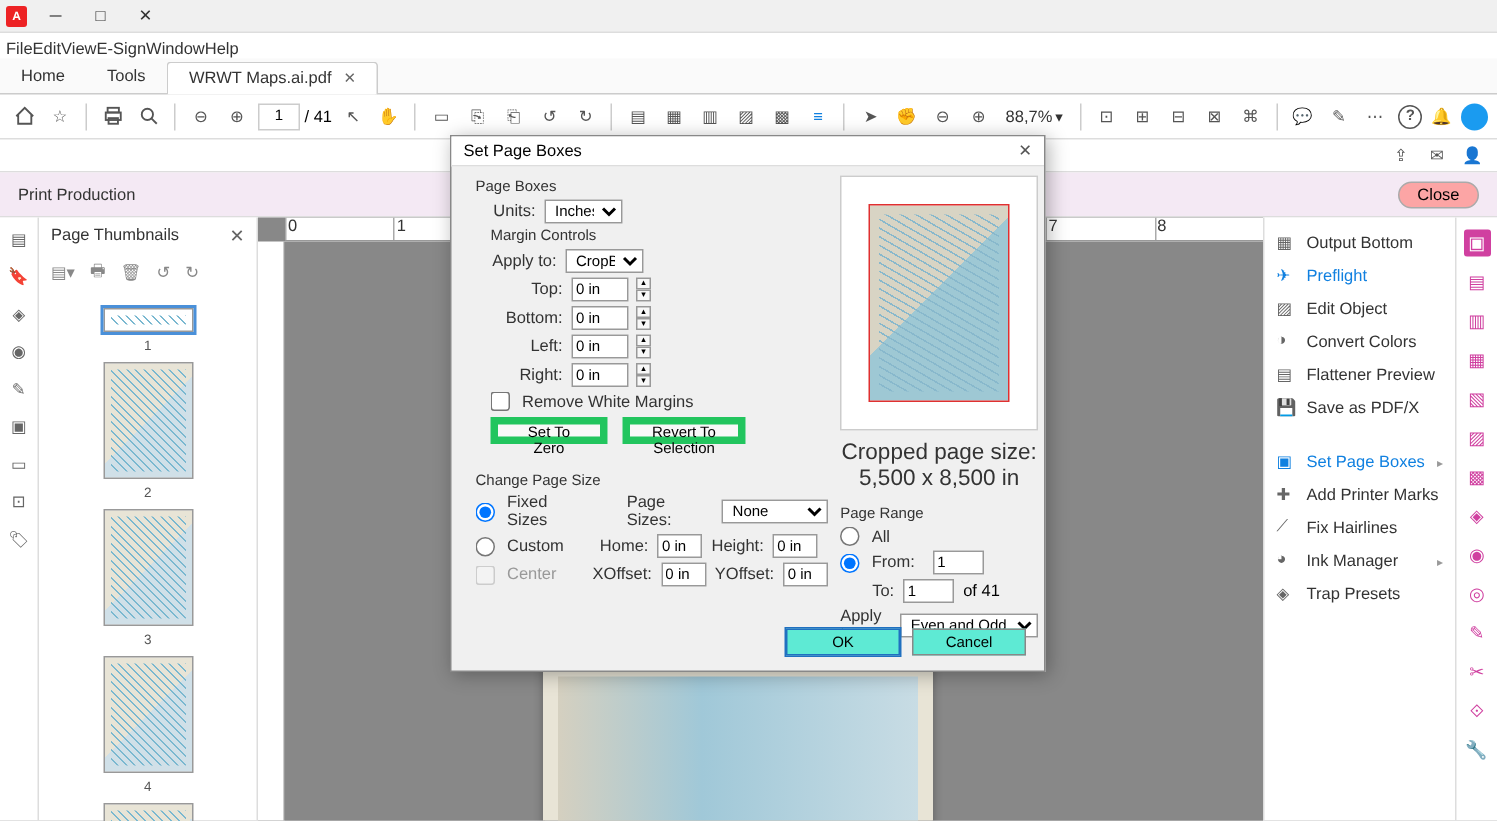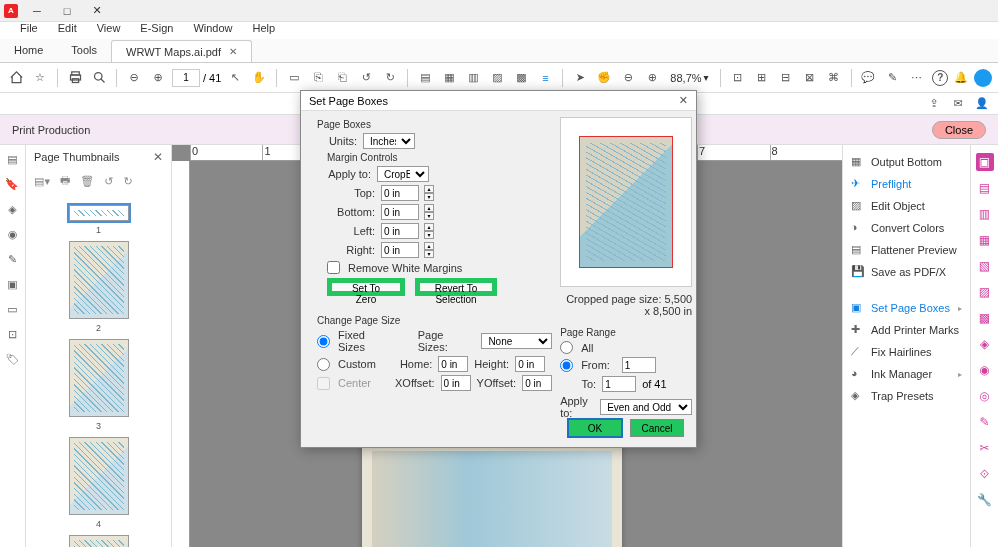--- a/index.html
+++ b/index.html
@@ -2,22 +2,22 @@
 <html><head>
 <meta charset="utf-8">
 <style>
 *{margin:0;padding:0;box-sizing:border-box;font-family:"Segoe UI",Arial,sans-serif;font-size:11px}
 body{width:998px;height:547px;overflow:hidden;background:#fff;position:relative}
 .titlebar{height:22px;background:#f0f0f0;display:flex;align-items:center;padding:0 4px;border-bottom:1px solid #ddd}
 .titlebar .app-icon{width:14px;height:14px;background:#ed2224;border-radius:2px;margin-right:4px;display:flex;align-items:center;justify-content:center;color:#fff;font-size:8px;font-weight:bold}
 .titlebar .title{color:#555;flex:1}
 .win-ctrl{display:flex;gap:0}
 .win-ctrl span{width:30px;height:20px;display:flex;align-items:center;justify-content:center;color:#333}
-.menubar{height:17px;display:flex;align-items:flex-start;padding:0 20px;gap:20px;color:#333;font-size:10px}
-.tabbar{height:24px;background:#fafafa;display:flex;align-items:flex-start;border-bottom:1px solid #ccc}
+.menubar{height:17px;display:flex;align-items:flex-end;padding:0 4px;gap:0;color:#333;font-size:10px}
+.tabbar{height:24px;background:#fafafa;display:flex;align-items:center;border-bottom:1px solid #ccc}
 .tab{height:22px;padding:0 14px;display:flex;align-items:center;font-size:11px;color:#333}
 .tab.doc{background:#fff;border:1px solid #ccc;border-bottom:none;border-top-left-radius:3px;border-top-right-radius:3px;position:relative;top:1px}
 .tab.doc .close{margin-left:8px;color:#666;font-size:10px}
 .toolbar{height:30px;display:flex;align-items:center;padding:0 6px;gap:4px;border-bottom:1px solid #ddd}
 .toolbar .sep{width:1px;height:18px;background:#ccc;margin:0 3px}
 .tbtn{width:20px;height:20px;display:flex;align-items:center;justify-content:center;color:#555;cursor:pointer}
 .tbtn svg{width:15px;height:15px}
 .pagenum{display:flex;align-items:center;gap:3px}
 .pagenum input{width:28px;height:18px;border:1px solid #ccc;text-align:center;font-size:10px}
 .zoom{font-size:10px;color:#333;padding:0 4px;display:flex;align-items:center;gap:2px}
@@ -66,23 +66,23 @@
 .row input[type=checkbox],.row input[type=radio]{margin-right:2px}
 .row .lbl-r{width:48px;text-align:right}
 .num-in{width:38px;height:16px;border:1px solid #999;font-size:10px;padding:0 2px}
 .sel{height:16px;border:1px solid #999;font-size:10px;background:#fff;padding:0 2px}
 .btn-sm{height:18px;padding:0 10px;border:5px solid #22c55e;background:#f8f8f8;font-size:10px;cursor:pointer}
 .indent{margin-left:10px}
 .dlg-right{width:166px}
 .preview-box{width:132px;height:170px;margin:0 auto;background:#fff;padding:18px;border:1px solid #ccc}
 .preview-pg{width:100%;height:100%;border:1px solid #e03030;background:linear-gradient(135deg,#d8d4c4 0%,#d8d4c4 45%,#9ec8d4 45%,#9ec8d4 100%);position:relative}
 .preview-pg::after{content:"";position:absolute;inset:6px;background:repeating-linear-gradient(30deg,transparent,transparent 4px,#88b8cc 4px,#88b8cc 5px)}
-.preview-cap{text-align:right;font-size:11px;color:#333;margin-top:6px}
+.preview-cap{text-align:center;font-size:15px;color:#333;margin-top:6px}
 .dlg-btns{position:absolute;right:12px;bottom:10px;display:flex;gap:8px}
-.dlg-btn{width:54px;height:18px;border:1px solid #888;background:#22c55e;font-size:10px;cursor:pointer}
+.dlg-btn{width:76px;height:18px;border:1px solid #888;background:#5eead4;font-size:10px;cursor:pointer}
 .dlg-btn.primary{border:1px solid #2070c0;outline:1px solid #2070c0}
 .spinner{display:inline-flex;flex-direction:column;margin-left:-1px}
 .spinner span{width:10px;height:8px;border:1px solid #999;font-size:6px;line-height:6px;text-align:center;background:#f8f8f8;cursor:pointer}
 </style>
 </head>
 <body>
 
 <div class="titlebar">
   <span class="app-icon">A</span>
   <div class="win-ctrl">

